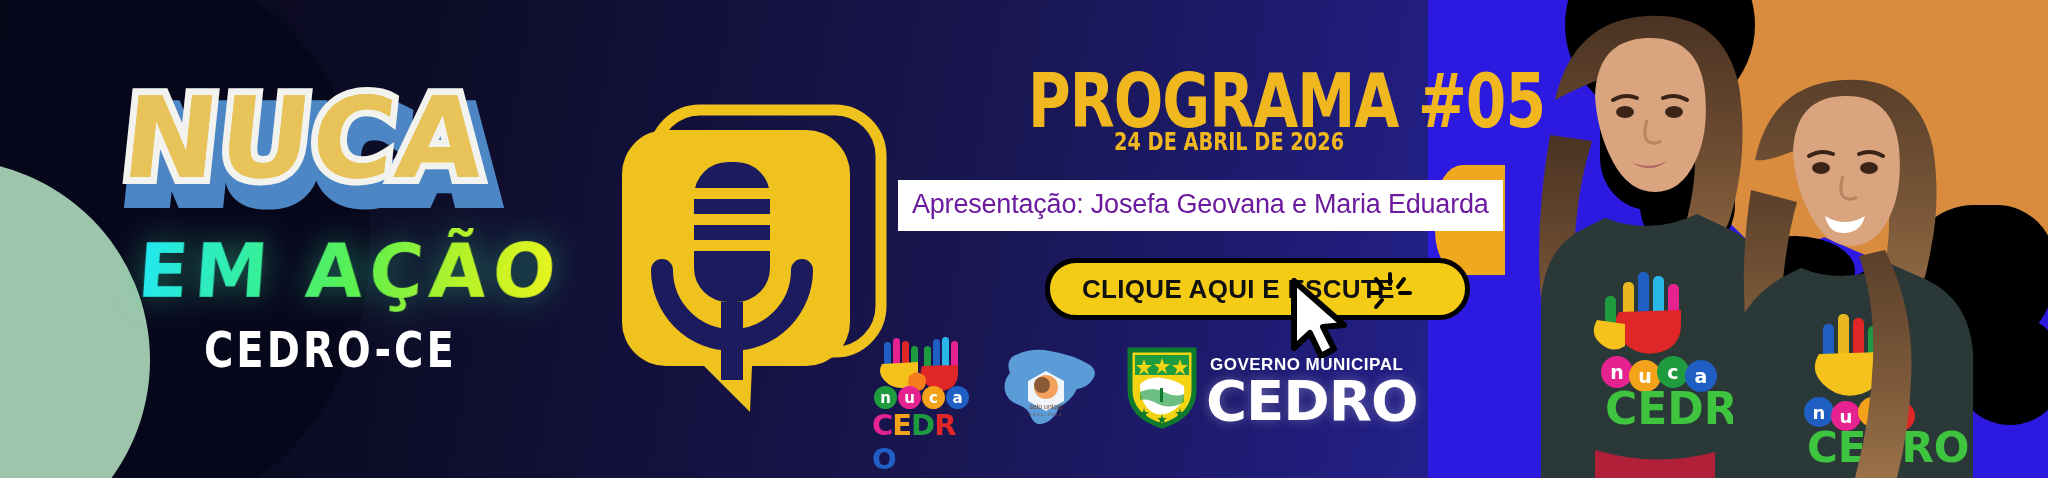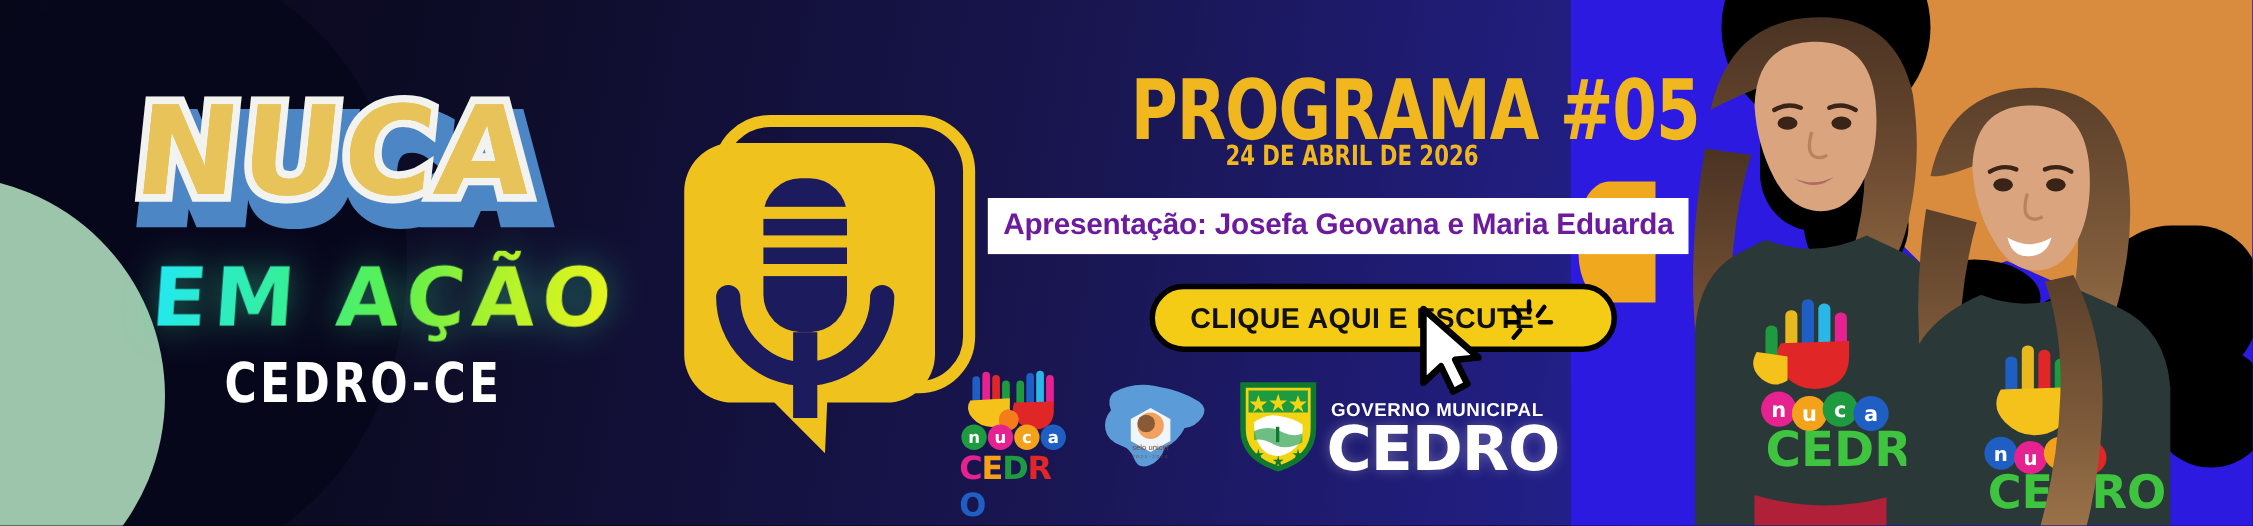--- a/index.html
+++ b/index.html
@@ -124,21 +124,21 @@
     white-space:nowrap;
   }
 
   .presenter-bar{
     position:absolute;left:898px;top:180px;
     background:#ffffff;
     padding:9px 14px 11px 14px;
     white-space:nowrap;
   }
   .presenter-bar span{
-    font-size:27px;font-weight:bold;
+    font-size:27px;font-weight:normal;
     color:#6d1b9e;
     font-family:"Liberation Sans",sans-serif;
     letter-spacing:-.2px;
   }
 
   
   .cta{
     position:absolute;left:1045px;top:258px;
     height:62px;
     background:#f5cc15;
@@ -171,21 +171,21 @@
   }
   .nuca-small .cedro-txt{
     position:absolute;left:-4px;top:72px;
     font-size:29px;font-weight:bold;letter-spacing:-1px;
     font-family:"DejaVu Sans",sans-serif;
   }
   .cedro-txt span{display:inline-block;}
 
   .map-logo{position:relative;width:104px;height:92px;}
 
-  .gov-logo{position:relative;display:flex;align-items:flex-end;gap:6px;height:92px;}
+  .gov-logo{position:relative;display:flex;align-items:center;gap:6px;height:92px;}
   .gov-text{position:relative;padding-top:4px;}
   .gov-top{
     font-size:17px;font-weight:bold;color:#fff;letter-spacing:.5px;
     font-family:"Liberation Sans",sans-serif;margin-left:4px;
   }
   .gov-main{
     font-size:56px;font-weight:bold;color:#fff;letter-spacing:-1px;line-height:.92;
     font-family:"DejaVu Sans",sans-serif;
     text-shadow:0 0 12px rgba(255,255,255,.28);
   }

